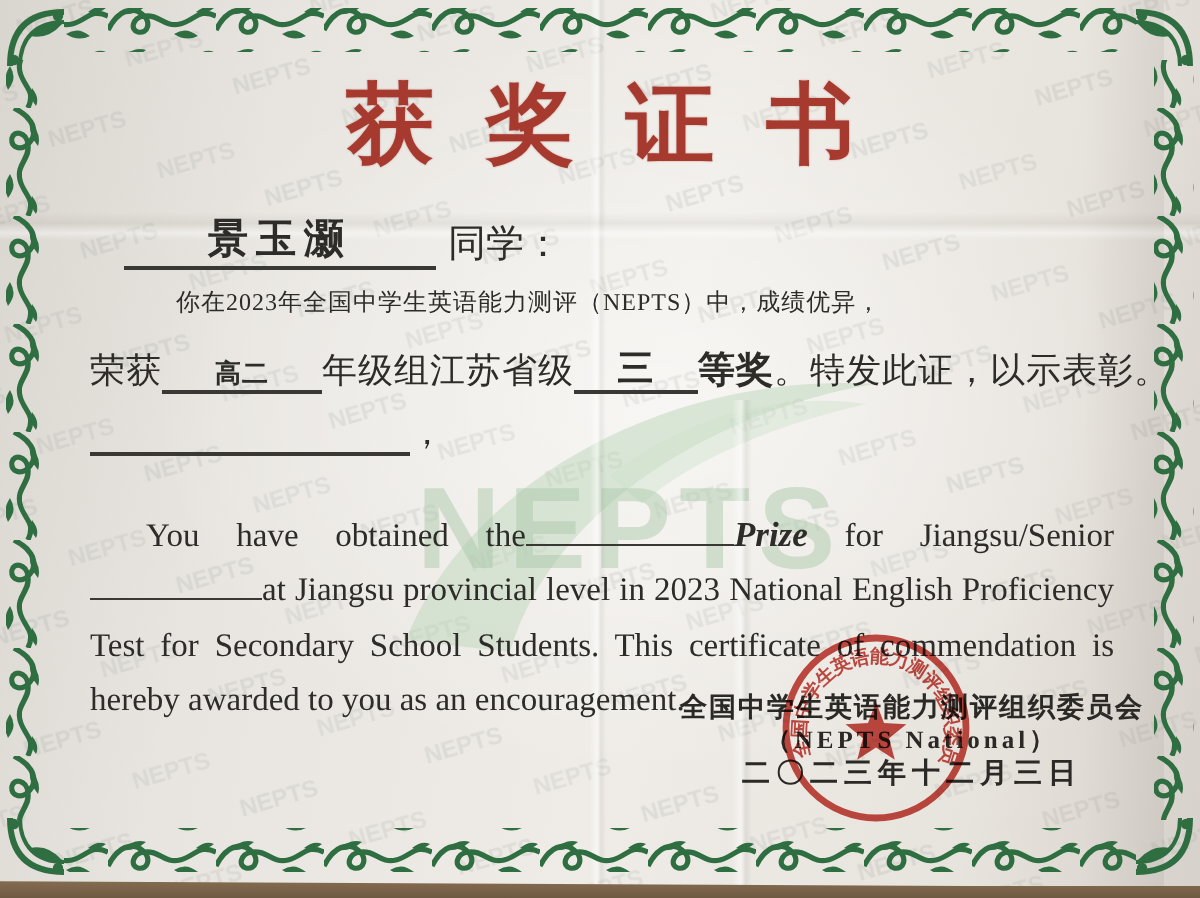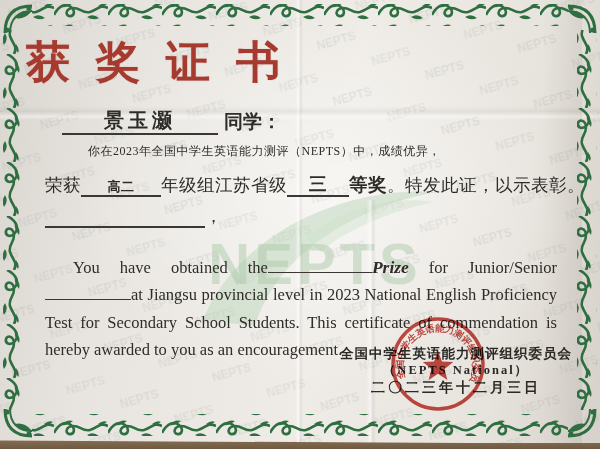--- a/index.html
+++ b/index.html
@@ -23,29 +23,29 @@
   .crease.v2{left:366px;top:200px;width:10px;height:249px;
     background:linear-gradient(90deg,transparent,rgba(255,255,255,.5) 45%,rgba(60,55,45,.08) 70%,transparent);}
   .crease.h1{left:0;top:106px;width:600px;height:14px;
     background:linear-gradient(180deg,transparent,rgba(90,85,70,.08) 40%,rgba(255,255,255,.4) 75%,transparent);}
   .shade-right{position:absolute;right:18px;top:0;width:40px;height:449px;
     background:linear-gradient(90deg,transparent,rgba(80,75,65,.08));}
   svg.layer{position:absolute;left:0;top:0;}
   
   .title{
     position:absolute;top:33px;left:0;width:100%;
-    font-size:44px;font-weight:bold;
+    text-align:center;font-size:44px;font-weight:bold;
     color:#a63a2f;letter-spacing:26px;text-indent:26px;
     text-shadow:0 0 1px rgba(166,58,47,.5);
   }
   .name-line{position:absolute;top:108px;left:62px;font-size:19px;color:#2e2c29;}
   .blank{display:inline-block;border-bottom:2px solid #3a3835;text-align:center;
     vertical-align:bottom;line-height:1.25;}
   .name-blank{width:156px;font-size:20px;font-weight:bold;letter-spacing:4px;}
-  .salutation{margin-left:6px;font-weight:bold;}
+  .salutation{margin-left:6px;font-weight:normal;}
   .cn-line1{position:absolute;top:143px;left:88px;width:480px;font-size:12px;
     color:#2e2c29;letter-spacing:.5px;white-space:nowrap;}
   .cn-line2{position:absolute;top:172px;left:45px;width:515px;font-size:17.5px;
     color:#2e2c29;letter-spacing:.5px;white-space:nowrap;}
   .grade-blank{width:80px;font-size:13px;font-weight:bold;}
   .level-blank{width:62px;font-size:18px;font-weight:bold;}
   .award-word{font-weight:bold;font-size:18.5px;text-align:center;}
   .blank-only-line{position:absolute;top:204px;left:45px;font-size:17px;color:#2e2c29;}
   .empty-blank{width:160px;height:22px;}
   .en-para{
@@ -137,21 +137,21 @@
   <div class="cn-line1">你在2023年全国中学生英语能力测评（NEPTS）中，成绩优异，</div>
 
   <div class="cn-line2">
     <span>荣获</span><span class="blank grade-blank">高二</span><span>年级组江苏省级</span><span class="blank level-blank">三</span><span class="award-word">等奖</span><span>。特发此证，以示表彰。</span>
   </div>
 
   <div class="blank-only-line">
     <span class="blank empty-blank"></span><span>，</span>
   </div>
 
-  <p class="en-para"><span>You have obtained the</span><span class="en-blank b1"></span><span class="prize-word">Prize</span><span> for Junior/Senior</span><span class="en-blank b2"></span><span>at Jiangsu provincial level in 2023 National English Proficiency Test for Secondary School Students. This certificate of commendation is hereby awarded to you as an encouragement.</span></p>
+  <p class="en-para"><span>You have obtained the</span><span class="en-blank b1"></span><span class="prize-word">Prize</span><span> for Jiangsu/Senior</span><span class="en-blank b2"></span><span>at Jiangsu provincial level in 2023 National English Proficiency Test for Secondary School Students. This certificate of commendation is hereby awarded to you as an encouragement.</span></p>
 
   <div class="committee">
     <div class="cn">全国中学生英语能力测评组织委员会</div>
     <div class="en">（NEPTS National）</div>
     <div class="date">二〇二三年十二月三日</div>
   </div>
 
   <svg class="seal" width="100" height="100" viewBox="0 0 100 100">
     <defs>
       <path id="sealArc" d="M 17,64 A 35,35 0 1 1 83,64" fill="none"></path>

